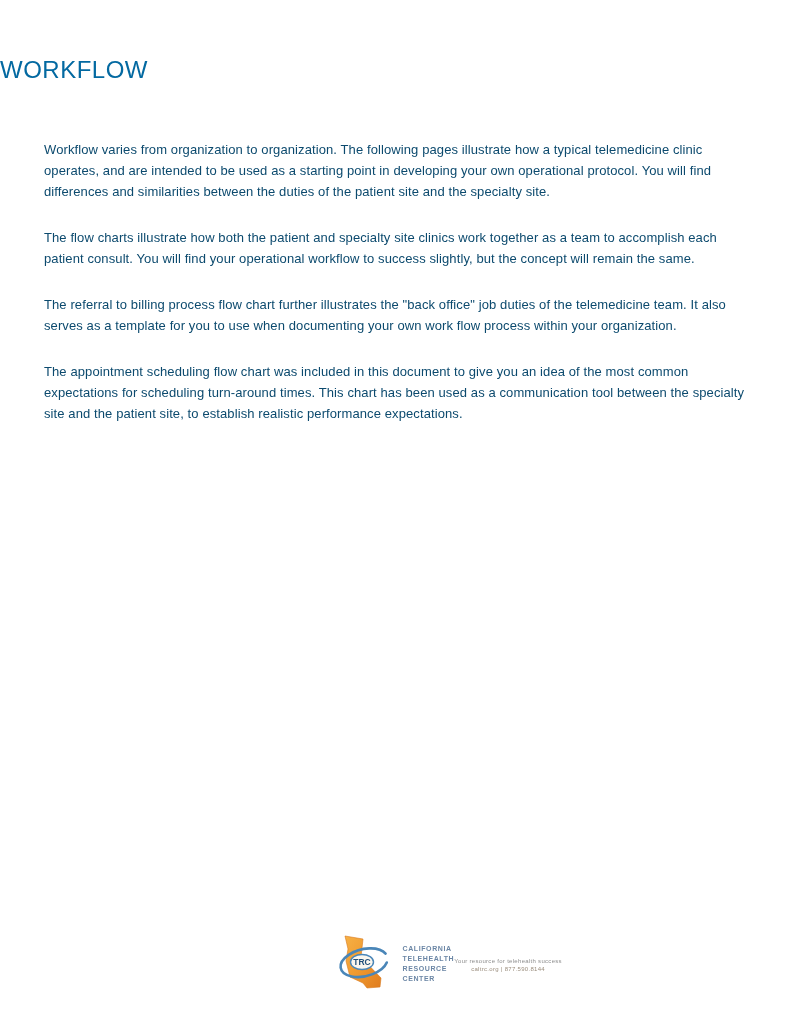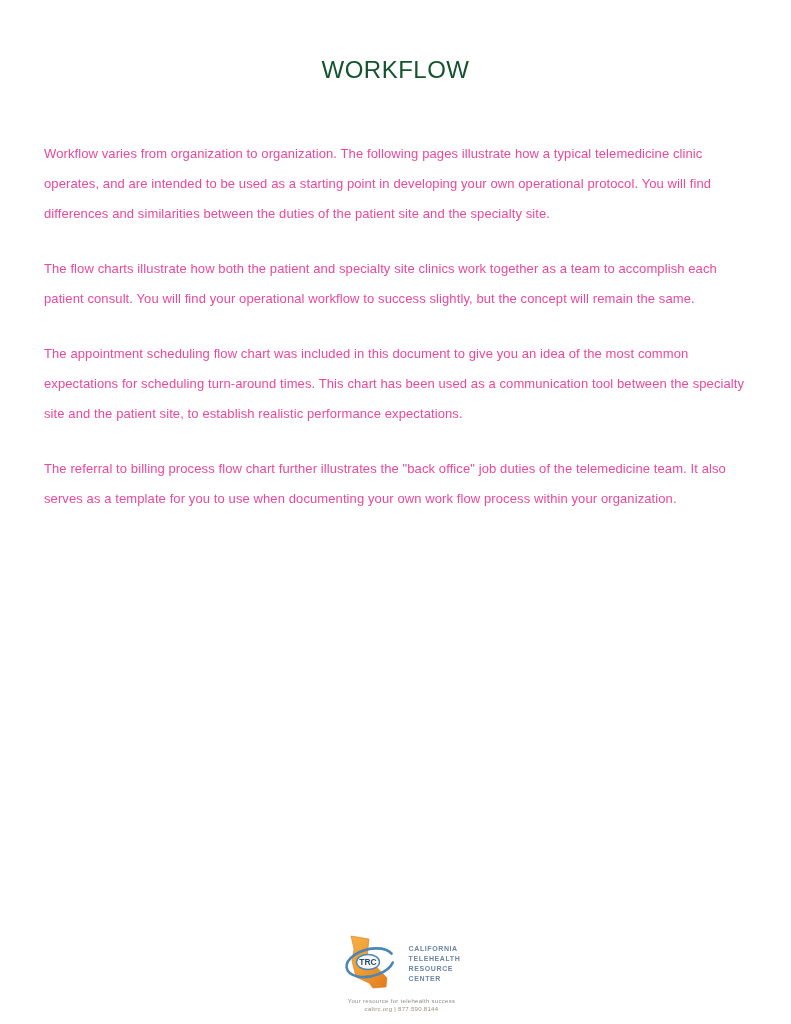--- a/index.html
+++ b/index.html
@@ -12,48 +12,47 @@
     background: #ffffff;
     font-family: "Liberation Sans", sans-serif;
     color: #3a3a3a;
     overflow: hidden;
   }
   .doc-title {
     position: absolute;
     top: 56px;
     left: 0;
     width: 100%;
-    text-align: center;
     font-size: 24px;
     font-weight: 400;
     letter-spacing: 0.5px;
-    color: #14532d;
+    color: #0369a1;
   }
   .body-text {
     position: absolute;
     top: 139px;
     left: 44px;
     width: 712px;
   }
   .body-text p {
     font-size: 13px;
-    line-height: 30px;
-    color: #ec4899;
+    line-height: 21px;
+    color: #0c4a6e;
     margin-bottom: 25px;
     letter-spacing: 0.1px;
   }
   .logo-block {
     position: absolute;
     top: 933px;
     left: 50%;
     transform: translateX(-50%);
     margin-left: 6px;
     width: 130px;
     display: flex;
-    flex-direction: column;
+    flex-direction: row;
     align-items: center;
   }
   .logo-row {
     display: flex;
     align-items: center;
     gap: 4px;
   }
   .logo-mark { flex: 0 0 auto; }
   .org-name {
     display: flex;
@@ -90,22 +89,22 @@
 </head>
 <body>
 
 <div class="page">
 
   <h1 class="doc-title">WORKFLOW</h1>
 
   <div class="body-text">
     <p>Workflow varies from organization to organization. The following pages illustrate how a typical telemedicine clinic operates, and are intended to be used as a starting point in developing your own operational protocol. You will find differences and similarities between the duties of the patient site and the specialty site.</p>
     <p>The flow charts illustrate how both the patient and specialty site clinics work together as a team to accomplish each patient consult. You will find your operational workflow to success slightly, but the concept will remain the same.</p>
+    <p>The referral to billing process flow chart further illustrates the "back office" job duties of the telemedicine team. It also serves as a template for you to use when documenting your own work flow process within your organization.</p>
     <p>The appointment scheduling flow chart was included in this document to give you an idea of the most common expectations for scheduling turn-around times. This chart has been used as a communication tool between the specialty site and the patient site, to establish realistic performance expectations.</p>
-    <p>The referral to billing process flow chart further illustrates the "back office" job duties of the telemedicine team. It also serves as a template for you to use when documenting your own work flow process within your organization.</p>
   </div>
 
   <div class="logo-block">
     <div class="logo-row">
       <span class="logo-mark">
         <svg width="62" height="58" viewBox="0 0 62 58" xmlns="http://www.w3.org/2000/svg">
           <defs>
             <linearGradient id="caGrad" x1="0" y1="0" x2="1" y2="1">
               <stop offset="0" stop-color="#f6b045"></stop>
               <stop offset="0.5" stop-color="#f09a2f"></stop>

